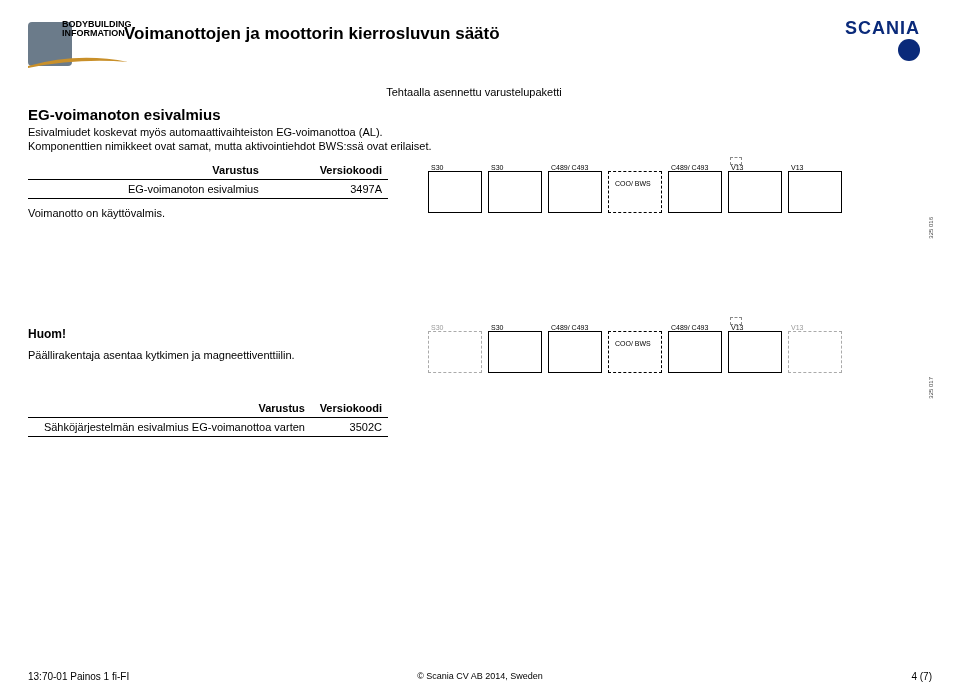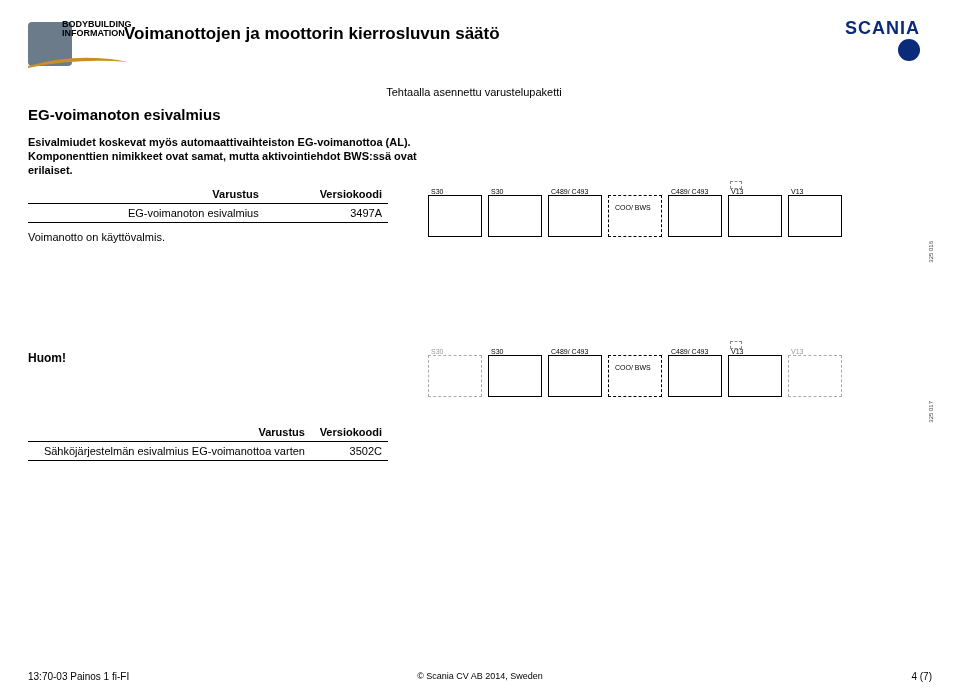--- a/index.html
+++ b/index.html
@@ -81,23 +81,22 @@
     margin-top: 16px;
   }
   .section-h {
     font-size: 15px;
     font-weight: 700;
     margin-top: 8px;
   }
   .body-p {
     font-size: 11px;
     line-height: 14px;
-    margin-top: 12px;
+    margin-top: 2px;
     max-width: 420px;
-    font-weight: bold;
   }
   .sub-h {
     font-size: 12px;
     font-weight: 700;
     margin-top: 14px;
   }
   .row-two {
     display: flex;
     gap: 40px;
     align-items: flex-start;
@@ -249,20 +248,21 @@
         </div>
       <span class="dnum">325 016</span>
     </div>
   </div>
 
   <div class="sec2">
 
     <div class="row-two">
       <div style="width:360px">
         <div class="huom">Huom!</div>
+        <p class="note-p">Päällirakentaja asentaa kytkimen ja magneettiventtiilin.</p>
       </div>
 
       <div class="diagram">
         <div class="small-sw" style="left:302px"></div>
         <div class="dbox dashed" style="left:0;border-color:#aaa">
             <span class="dlabel gray">S30</span>
           </div>
         <div class="dbox" style="left:60px">
             <span class="dlabel">S30</span>
           </div>
@@ -296,18 +296,18 @@
       </tr>
       <tr>
         <td>Sähköjärjestelmän esivalmius EG-voimanottoa varten</td>
         <td>3502C</td>
       </tr>
     </tbody>
       </table>
   </div>
 
   <div class="footer">
-    <span>13:70-03 Painos 1 fi-FI</span>
+    <span>13:70-01 Painos 1 fi-FI</span>
     <span class="footer-center">© Scania CV AB 2014, Sweden</span>
     <span>4 (7)</span>
   </div>
 
 </div>
 
 </body></html>

